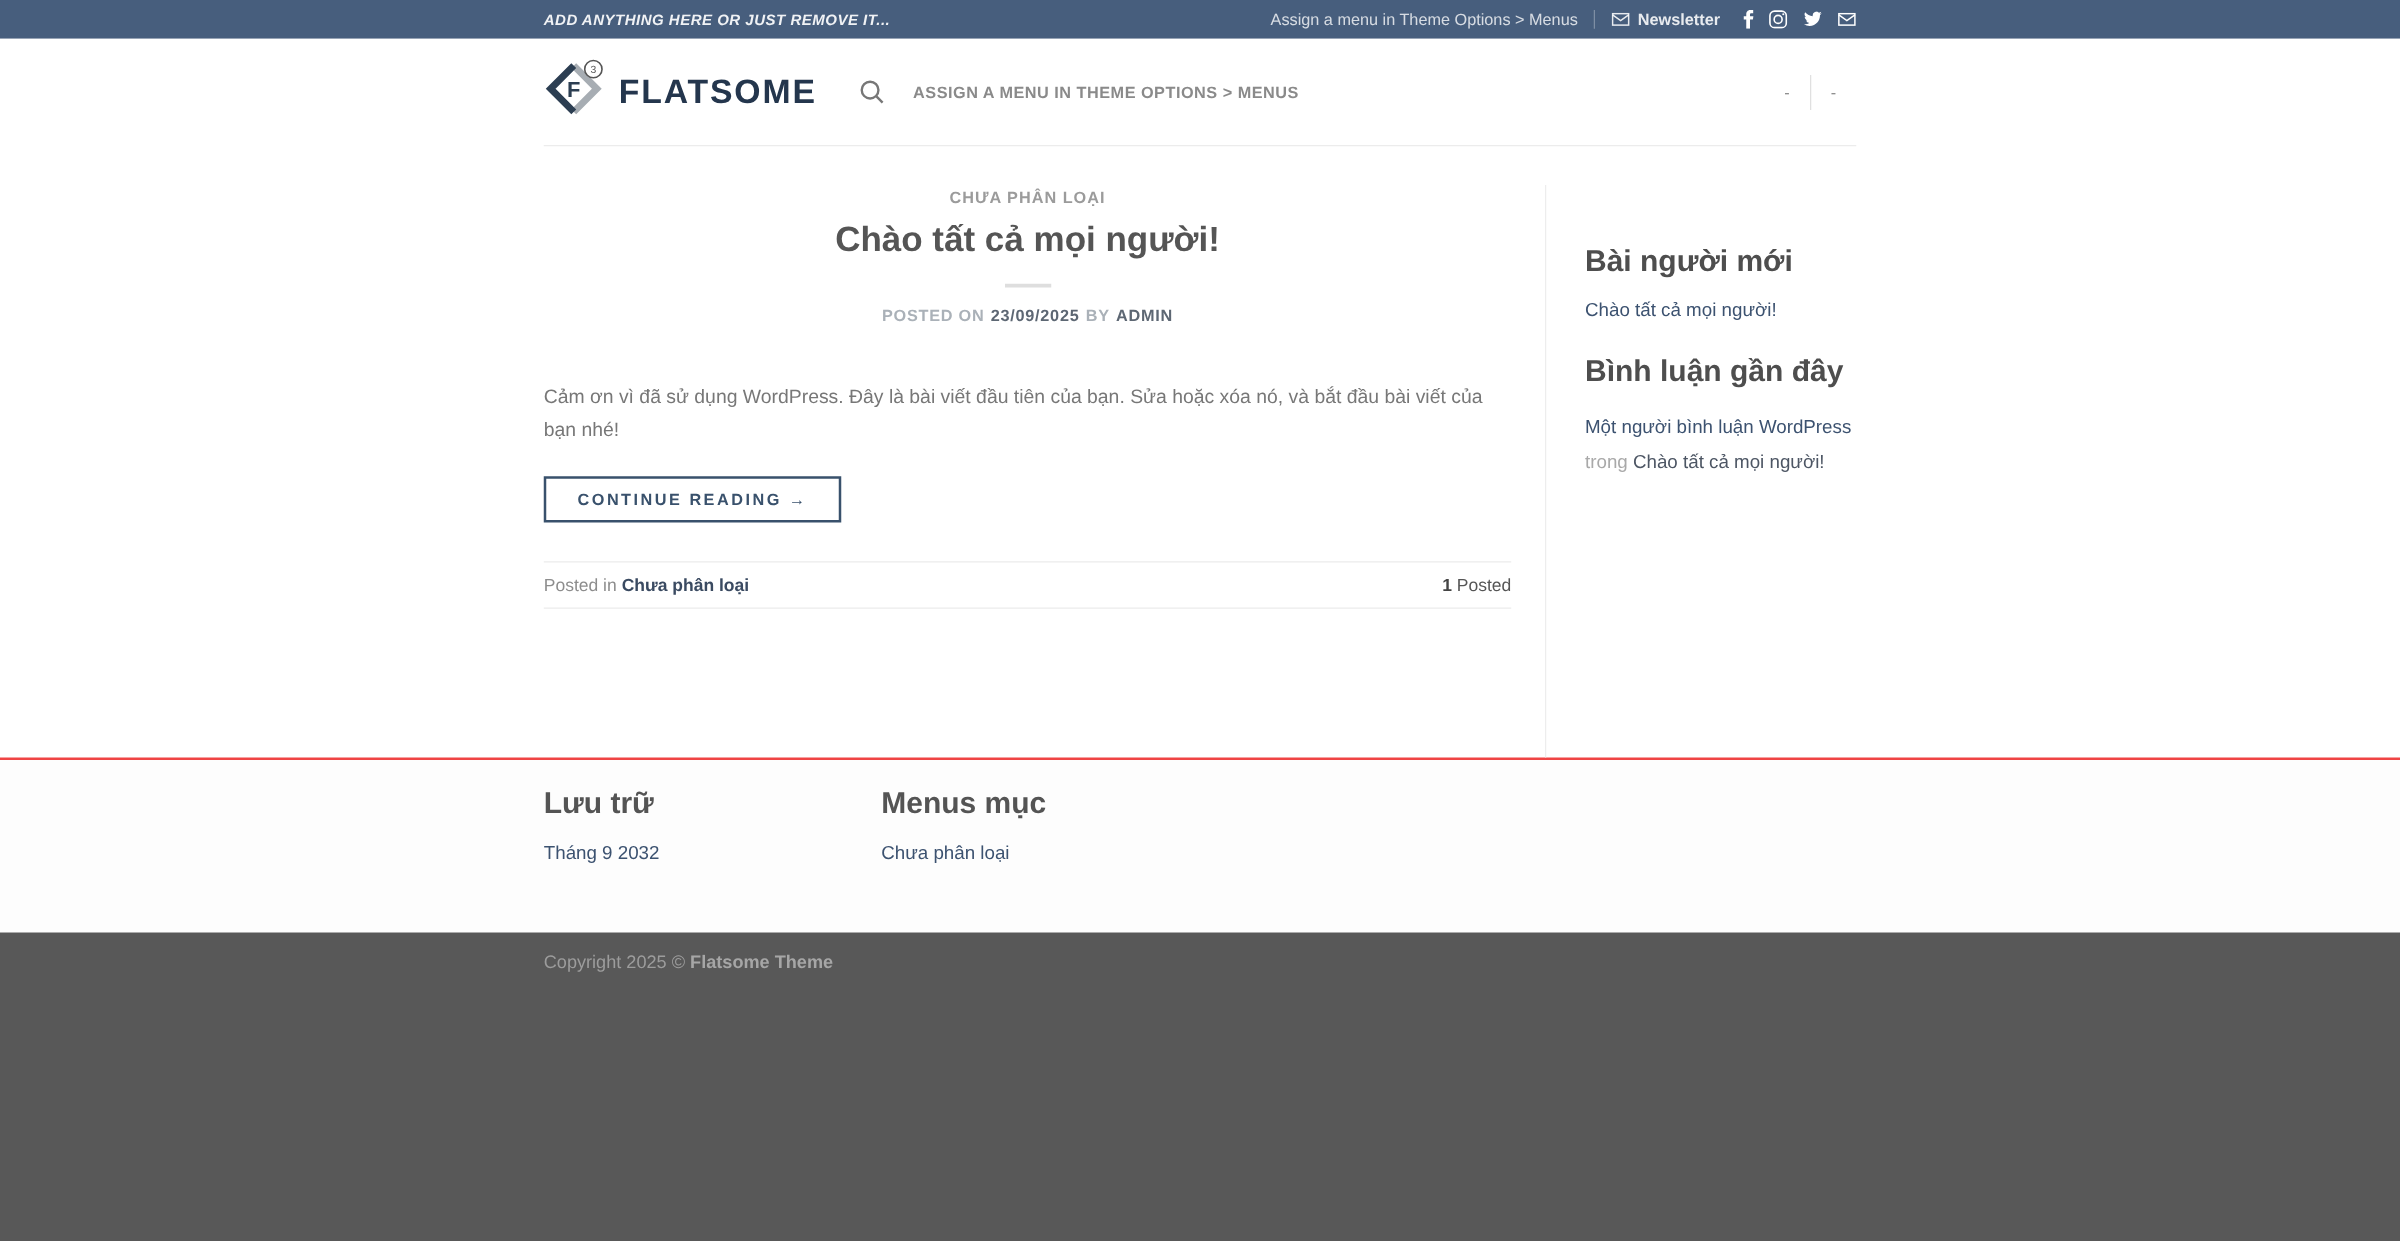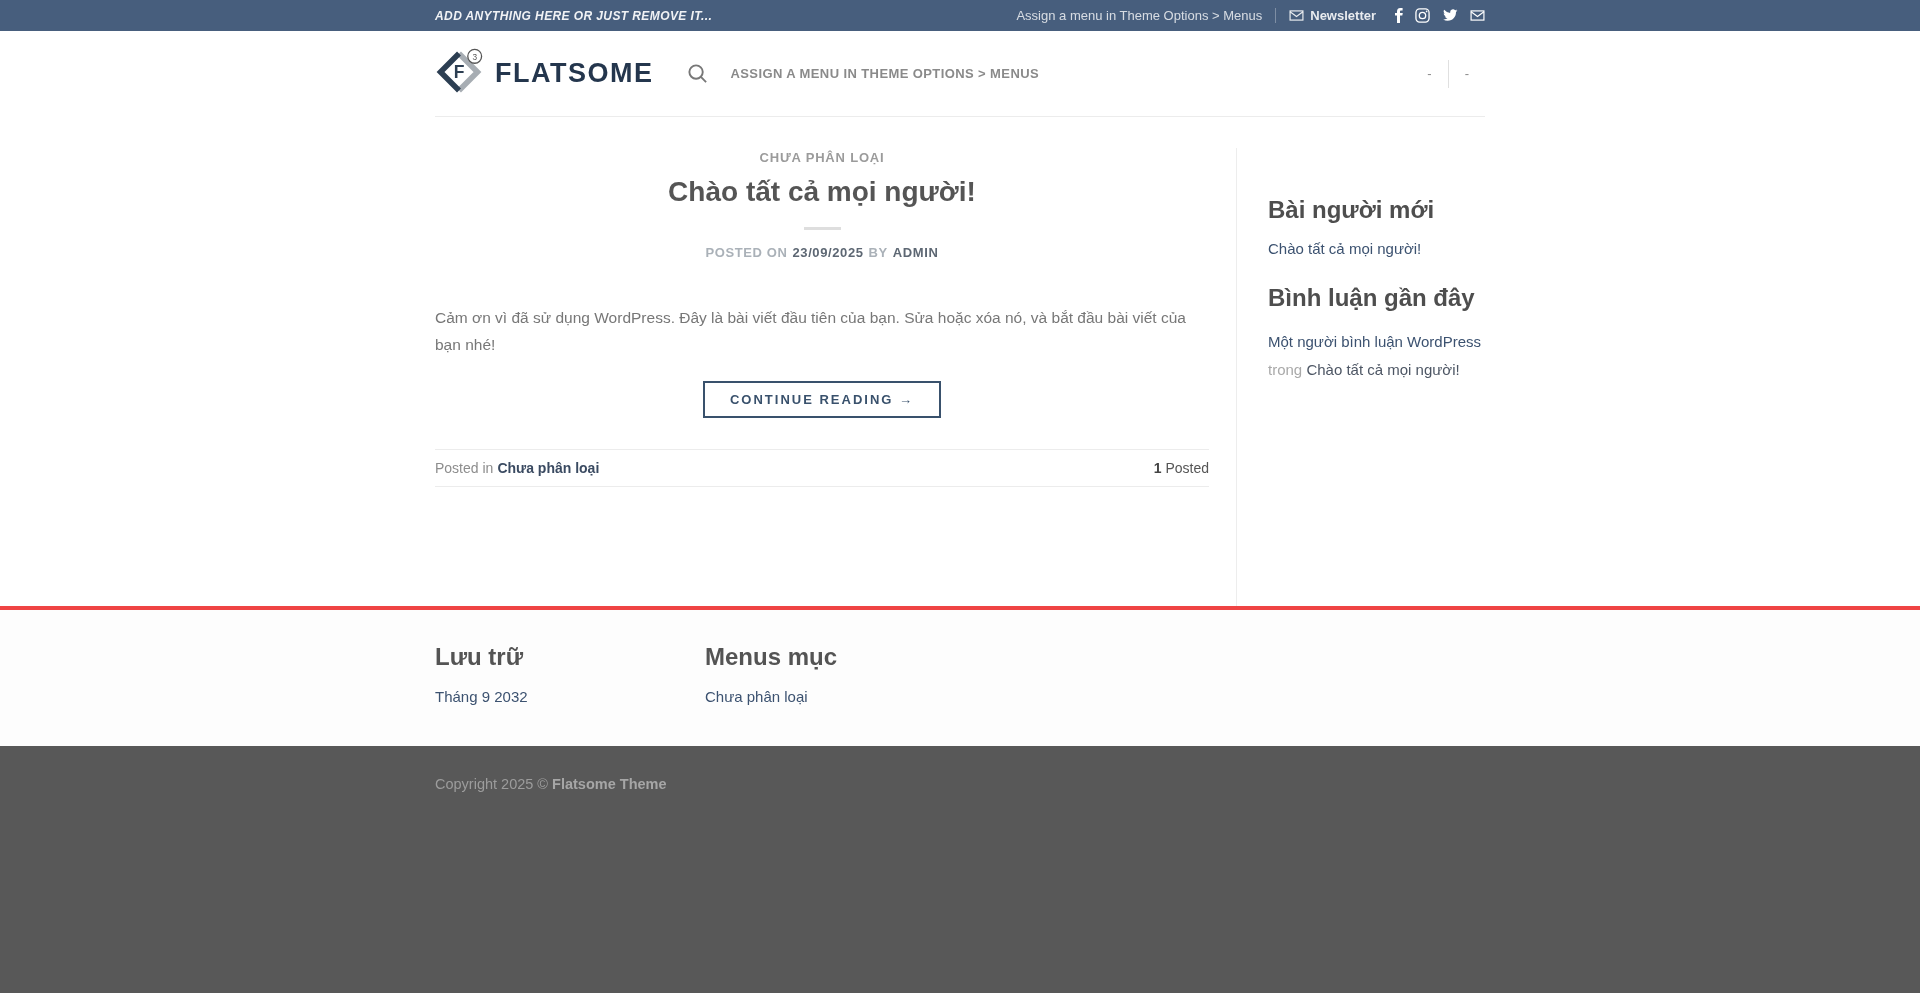--- a/index.html
+++ b/index.html
@@ -38,21 +38,21 @@
   .main-col { width:802px; padding-right:27px; border-right:1px solid #ededed; }
   .post-cat { text-align:center; font-size:13px; font-weight:700; letter-spacing:.8px;
               color:#9b9b9b; text-transform:uppercase; margin-top:2px; }
   .post-title { text-align:center; font-size:28px; font-weight:700; color:#555;
                 margin-top:9px; line-height:1.3; }
   .title-divider { width:37px; height:3px; background:#dedede; margin:17px auto 15px; }
   .post-meta { display:flex; justify-content:center; gap:5px; font-size:13px; font-weight:700;
                letter-spacing:.6px; color:#aab1b8; text-transform:uppercase;align-items:center; }
   .post-meta a { color:#5d6773; }
   .post-excerpt { margin-top:45px; font-size:15.5px; line-height:1.73; color:#777; }
-  .btn-row { text-align:center; margin-top:22px; }
+  .btn-row { text-align:left; margin-top:22px; }
   .btn-continue { display:inline-block; border:2px solid #39516c; color:#39516c;
                   font-size:13px; font-weight:700; letter-spacing:2px; padding:9px 25px;
                   text-transform:uppercase; background:#fff; }
   .post-footer { margin-top:31px; border-top:1px solid #ececec; border-bottom:1px solid #ececec;
                  padding:10px 0; display:flex; justify-content:space-between; align-items:center;
                  font-size:14px; color:#8d8d8d; }
   .post-footer .cat-link { color:#3a4a61; font-weight:700; margin-left:4px; }
   .comments { color:#555; }
   .comments .count { font-weight:700; color:#444; }
 
@@ -68,27 +68,27 @@
   .widget-title { font-size:24px; font-weight:700; color:#4e4e4e; }
   .w-recent { margin-top:44px; }
   .w-comments { margin-top:26px; }
   .widget-link { display:inline-block; margin-top:16px; font-size:15px; color:#3c5270; }
   .comment-line { margin-top:16px; font-size:15px; line-height:1.85; }
   .comment-line .author { color:#3c5270; }
   .comment-line .in { color:#a9a9a9; }
   .comment-line .post { color:#4d5664; }
 
   
-  .footer-widgets { height:140px; background:#fdfdfd; border-top:4px solid #ef4444; padding-top:33px; }
+  .footer-widgets { height:140px; background:#fdfdfd; border-top:2px solid #ef4444; padding-top:21px; }
   .footer-cols { display:flex; }
   .footer-col { width:270px; }
   .footer-title { font-size:24px; font-weight:700; color:#545454; }
   .footer-link { display:inline-block; margin-top:17px; font-size:15px; color:#3c5270; }
 
-  .absolute-footer { height:248px; background:#585858; padding-top:30px; }
+  .absolute-footer { height:248px; background:#585858; padding-top:16px; }
   .copyright { font-size:14.5px; color:#9c9c9c; }
   .copyright .brand { font-weight:700; color:#a6a6a6; }
 </style>
 </head>
 <body>
 
 <div class="topbar">
   <div class="container topbar-inner">
     <div class="topbar-left">ADD ANYTHING HERE OR JUST REMOVE IT...</div>
     <div class="topbar-right">

